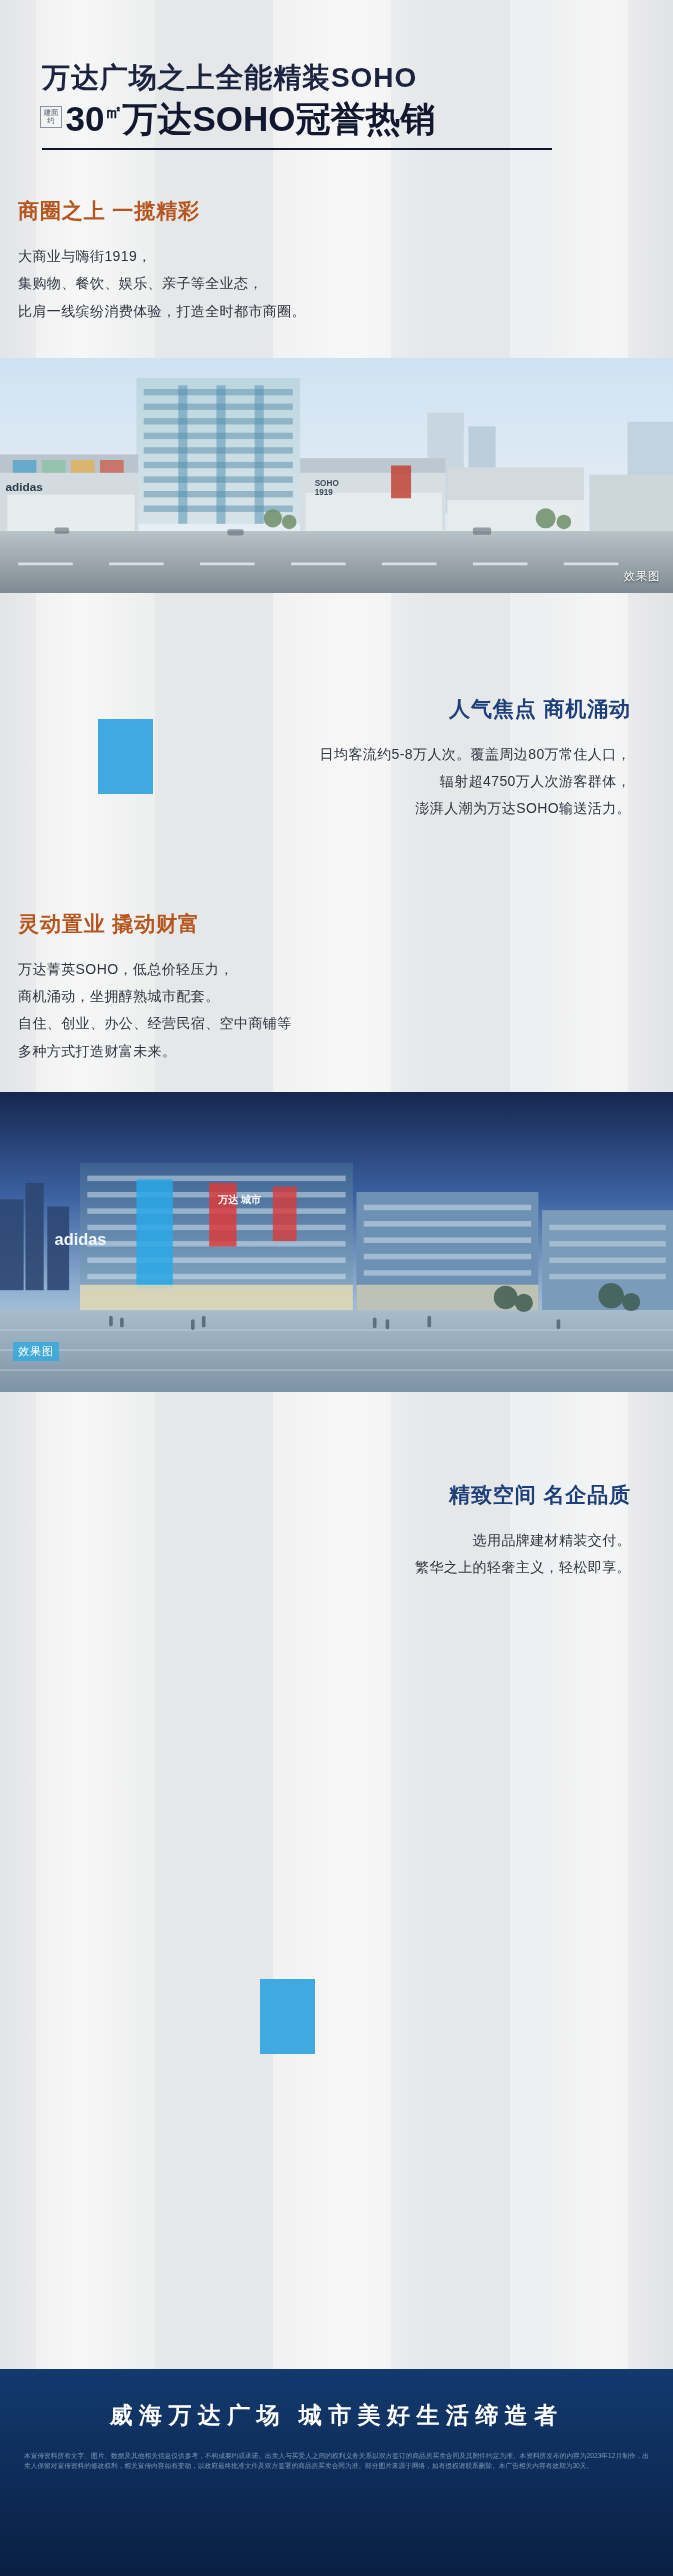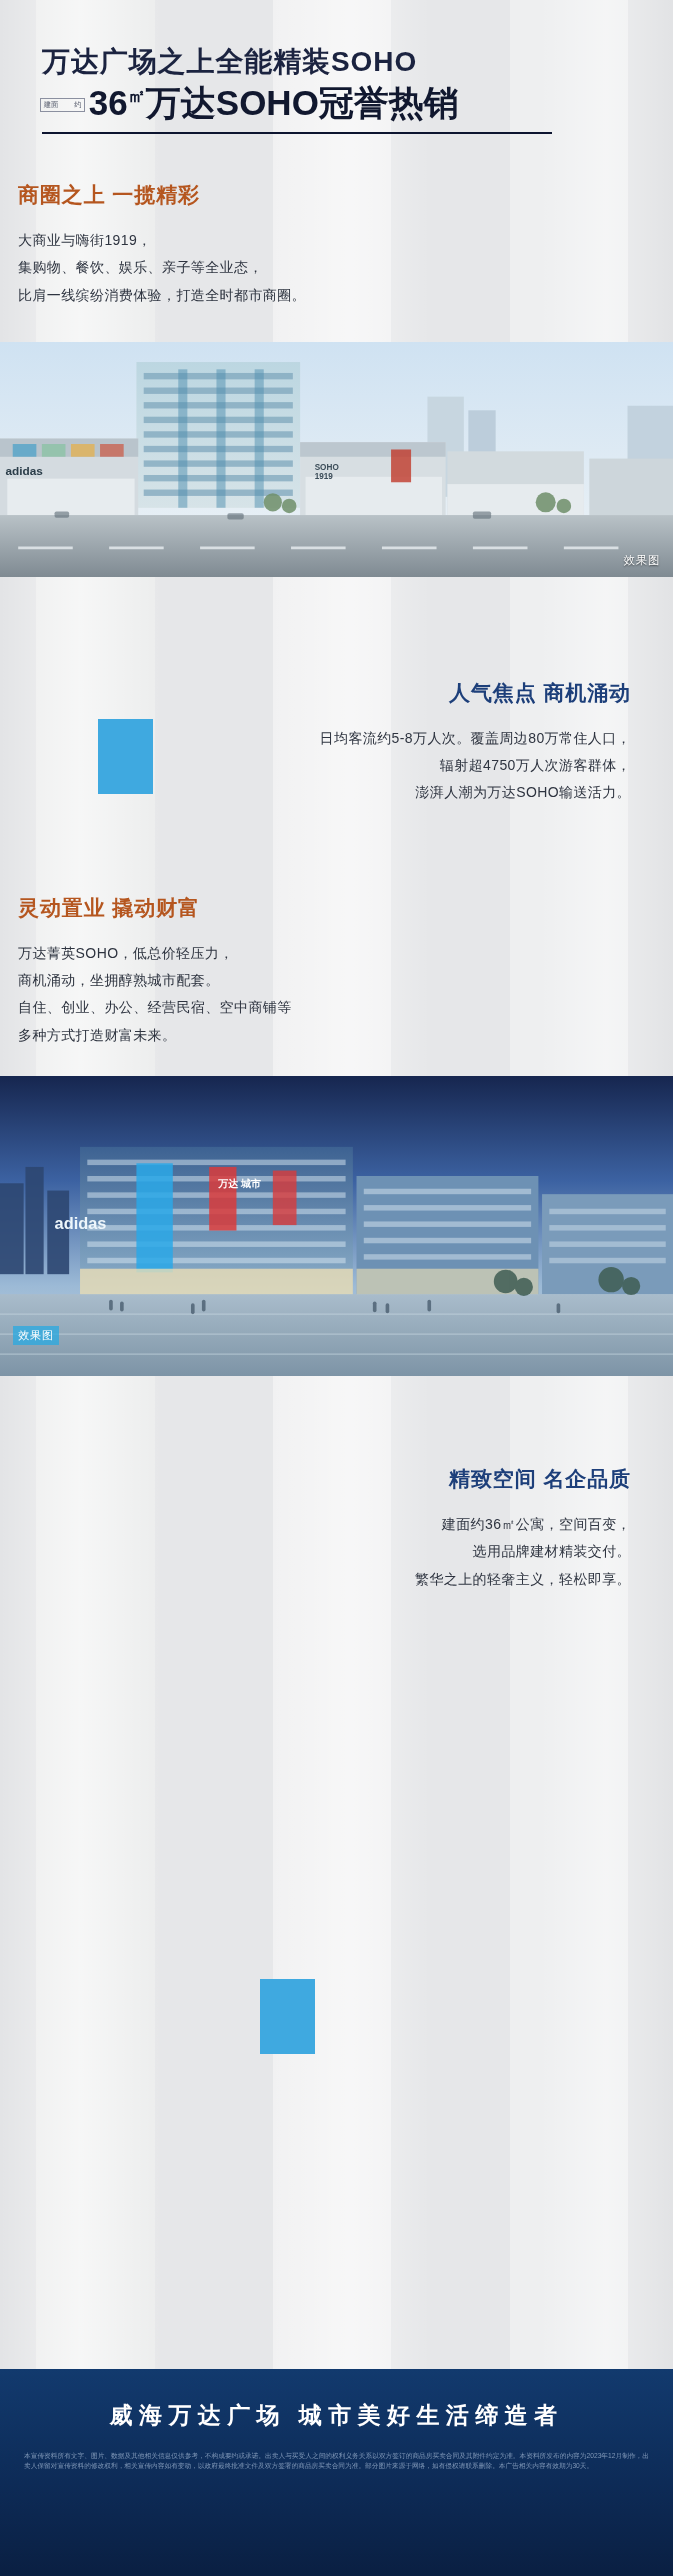--- a/index.html
+++ b/index.html
@@ -29,47 +29,47 @@
     position:absolute;inset:0;
     background:
       linear-gradient(90deg, rgba(255,255,255,0) 0%, rgba(255,255,255,.55) 12%, rgba(255,255,255,0) 24%,
                              rgba(255,255,255,0) 40%, rgba(255,255,255,.45) 52%, rgba(255,255,255,0) 64%,
                              rgba(255,255,255,0) 80%, rgba(255,255,255,.40) 90%, rgba(255,255,255,0) 100%);
     pointer-events:none;
   }
   .content{position:relative;z-index:3;}
 
   
-  .header{padding:44px 0 0 0;}
+  .header{padding:60px 0 0 0;}
   .h-line1{
     font-size:28px;
     font-weight:bold;
     color:#1b2340;
     letter-spacing:0.9px;
     margin-left:42px;
     line-height:1.25;
   }
   .h-line2{
     display:flex;
     align-items:flex-end;
     margin-left:40px;
     margin-top:5.5px;
   }
   .badge{
     display:inline-flex;
+    flex-direction:column;
     justify-content:center;
     align-items:center;
     border:0.9px solid #8b90a0;
     color:#555b6c;
     font-size:7.3px;
     line-height:8.2px;
     padding:1.8px 2.7px;
     margin:0 3.6px 7.3px 0;
     letter-spacing:0;
-    gap:16px;
   }
   .h-big{
     font-size:35px;
     font-weight:bold;
     color:#11182f;
     letter-spacing:0px;
     line-height:1;
   }
   .h-big sup{font-size:18px;vertical-align:super;}
   .h-rule{
@@ -182,21 +182,21 @@
 
   <div class="content">
 
     <div class="header">
       <div class="h-line1">万达广场之上全能精装SOHO</div>
       <div class="h-line2">
         <span class="badge">
           <span>建面</span>
           <span>约</span>
         </span>
-        <span class="h-big"><span>36</span><sup>㎡</sup><span>万达SOHO冠誉热销</span></span>
+        <span class="h-big"><span>30</span><sup>㎡</sup><span>万达SOHO冠誉热销</span></span>
       </div>
       <div class="h-rule"></div>
     </div>
 
     <div class="sect left-block" style="margin-top:47px;">
       <div class="sect-title">商圈之上  一揽精彩</div>
       <div class="sect-body" style="margin-top:18px;">
         <div>大商业与嗨街1919，</div>
         <div>集购物、餐饮、娱乐、亲子等全业态，</div>
         <div>比肩一线缤纷消费体验，打造全时都市商圈。</div>
@@ -405,21 +405,20 @@
           </g>
         </svg>
       </div>
       <div class="tag-left">效果图</div>
     </div>
     <div class="blue-chip" style="left:260px;top:1979px;"></div>
 
     <div class="sect right-block" style="margin-top:89px;">
       <div class="sect-title blue">精致空间  名企品质</div>
       <div class="sect-body" style="margin-top:18px;">
-        <div>建面约36㎡公寓，空间百变，</div>
         <div>选用品牌建材精装交付。</div>
         <div>繁华之上的轻奢主义，轻松即享。</div>
       </div>
     </div>
 
   </div>
 
   <div class="footer">
     <div class="foot-title">威海万达广场  城市美好生活缔造者</div>
     <div class="disclaimer">本宣传资料所有文字、图片、数据及其他相关信息仅供参考，不构成要约或承诺。出卖人与买受人之间的权利义务关系以双方签订的商品房买卖合同及其附件约定为准。本资料所发布的内容为2023年12月制作，出卖人保留对宣传资料的修改权利，相关宣传内容如有变动，以政府最终批准文件及双方签署的商品房买卖合同为准。部分图片来源于网络，如有侵权请联系删除。本广告相关内容有效期为30天。</div>

